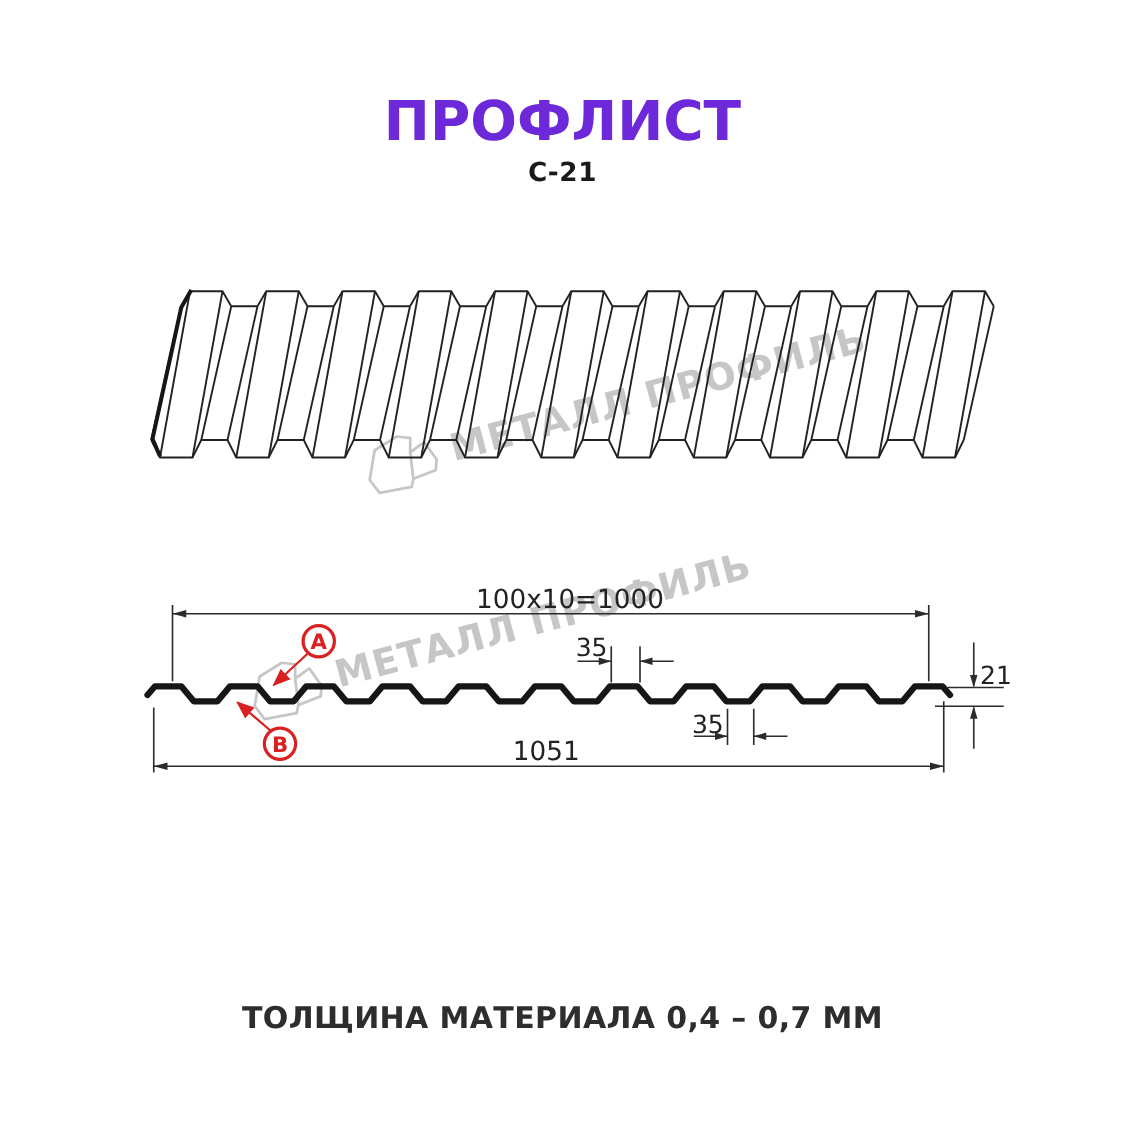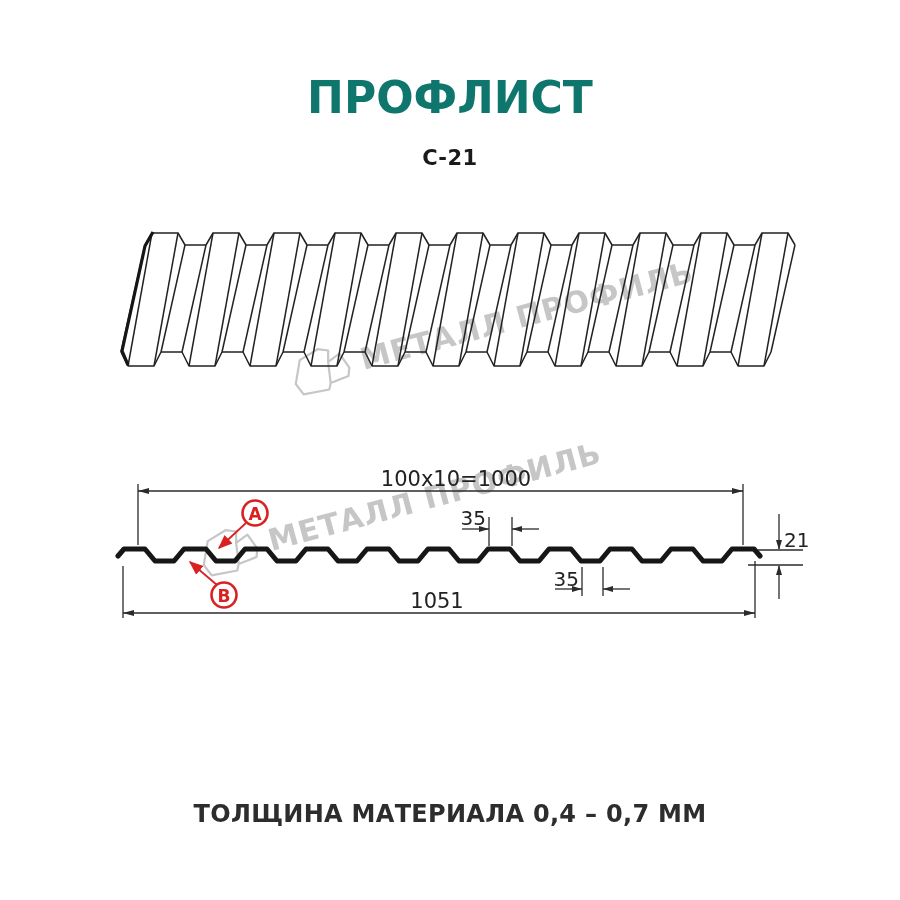--- a/index.html
+++ b/index.html
@@ -8,28 +8,27 @@
     width:900px;height:900px;
     background:#ffffff;
     overflow:hidden;
     font-family:"DejaVu Sans","Liberation Sans",sans-serif;
   }
   
   .title{
     position:absolute;top:72px;left:0;width:900px;
     text-align:center;margin:0;
     font-size:44px;font-weight:700;letter-spacing:0px;
-    color:#0f766e;
+    color:#6d28d9;
   }
   .subtitle{
     position:absolute;top:126px;left:0;width:900px;
     text-align:center;
     font-size:21px;font-weight:600;letter-spacing:.5px;
     color:#1a1a1a;
-    margin-top:20px;
   }
   .footer-note{
     position:absolute;top:800px;left:0;width:900px;
     text-align:center;
     font-size:24px;font-weight:700;letter-spacing:.3px;
     color:#2d2d2d;
   }
   
   .watermark{
     position:absolute;z-index:1;

